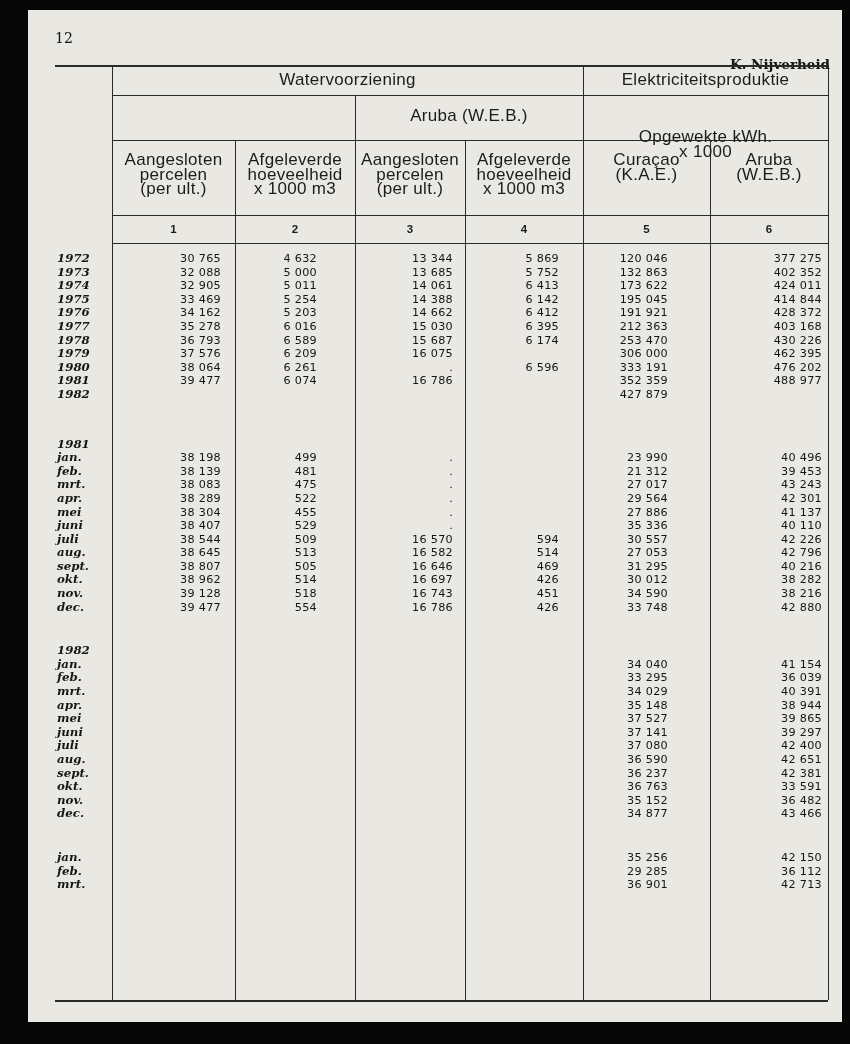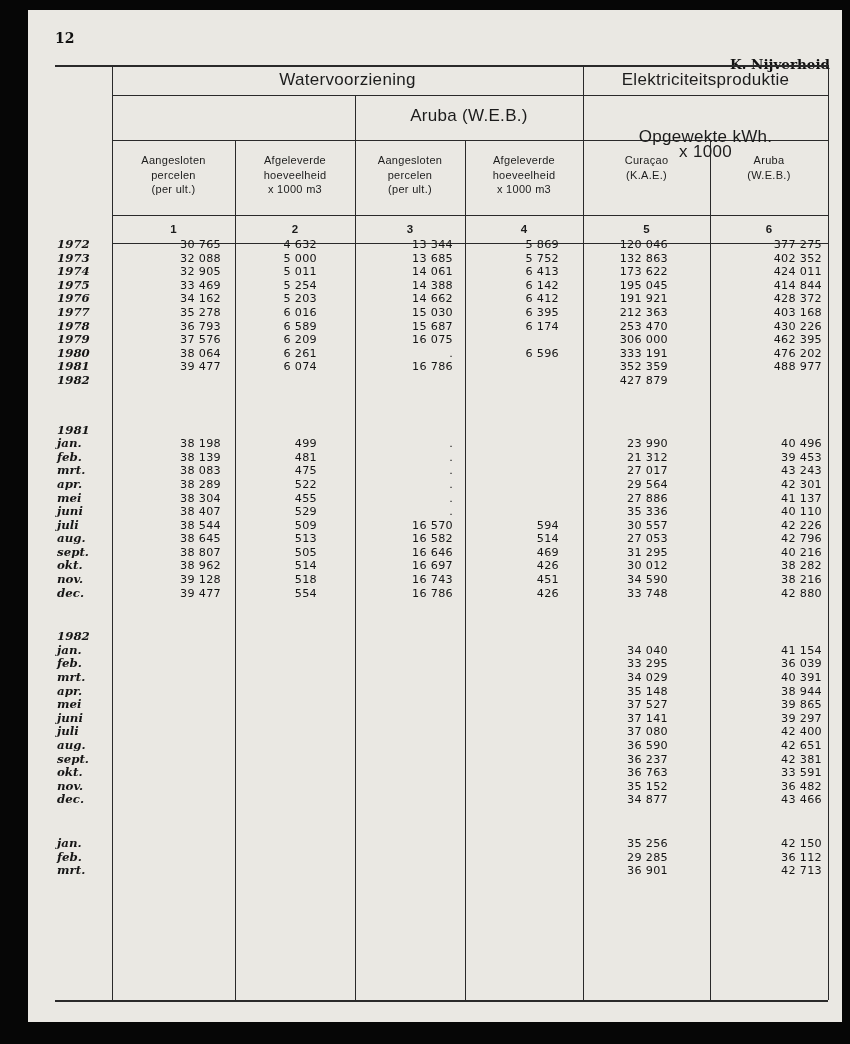--- a/index.html
+++ b/index.html
@@ -10,44 +10,44 @@
     font-family:"Liberation Sans", sans-serif;
     overflow:hidden;
   }
   .page {
     position:absolute; left:28px; top:10px;
     width:814px; height:1012px;
     background:#eae8e3;
   }
   .pageno {
     position:absolute; left:27px; top:20px;
-    font-weight:bold; font-size:14px; color:#111;
+    font-weight:normal; font-size:14px; color:#111;
     font-family:"DejaVu Serif", serif;
   }
   .chapter {
     position:absolute; right:12px; top:26px;
     font-weight:bold; font-size:13.5px; color:#111;
     font-family:"DejaVu Serif", serif;
     margin-top:20px;
   }
   .hline, .vline { position:absolute; background:#2a2a2a; }
 
   .hcell {
     position:absolute; text-align:center;
     color:#1c1c1c; font-size:17px; letter-spacing:0.3px;
     white-space:pre-line; line-height:14.5px;
   }
   .groupband { line-height:30px; }
   .subband   { padding-top:14px; box-sizing:border-box; }
   .subband3  { padding-top:7px;  box-sizing:border-box; }
-  .colband   { padding-top:13px; box-sizing:border-box; font-size:11px; }
+  .colband   { padding-top:13px; box-sizing:border-box; font-size:17px; }
   .numband   { line-height:28px; font-weight:bold; font-size:11.5px; }
 
   .tbody {
-    position:absolute; left:27px; top:219px;
+    position:absolute; left:27px; top:233px;
     width:773px; height:650px;
     padding-top:9px; box-sizing:border-box;
     overflow:hidden;
   }
   .section { margin-bottom:30px; }
   .section:first-child { margin-bottom:36px; }
   .row {
     display:grid;
     grid-template-columns:57px 123px 120px 110px 118px 127px 118px;
     height:13.6px; line-height:13.6px;

